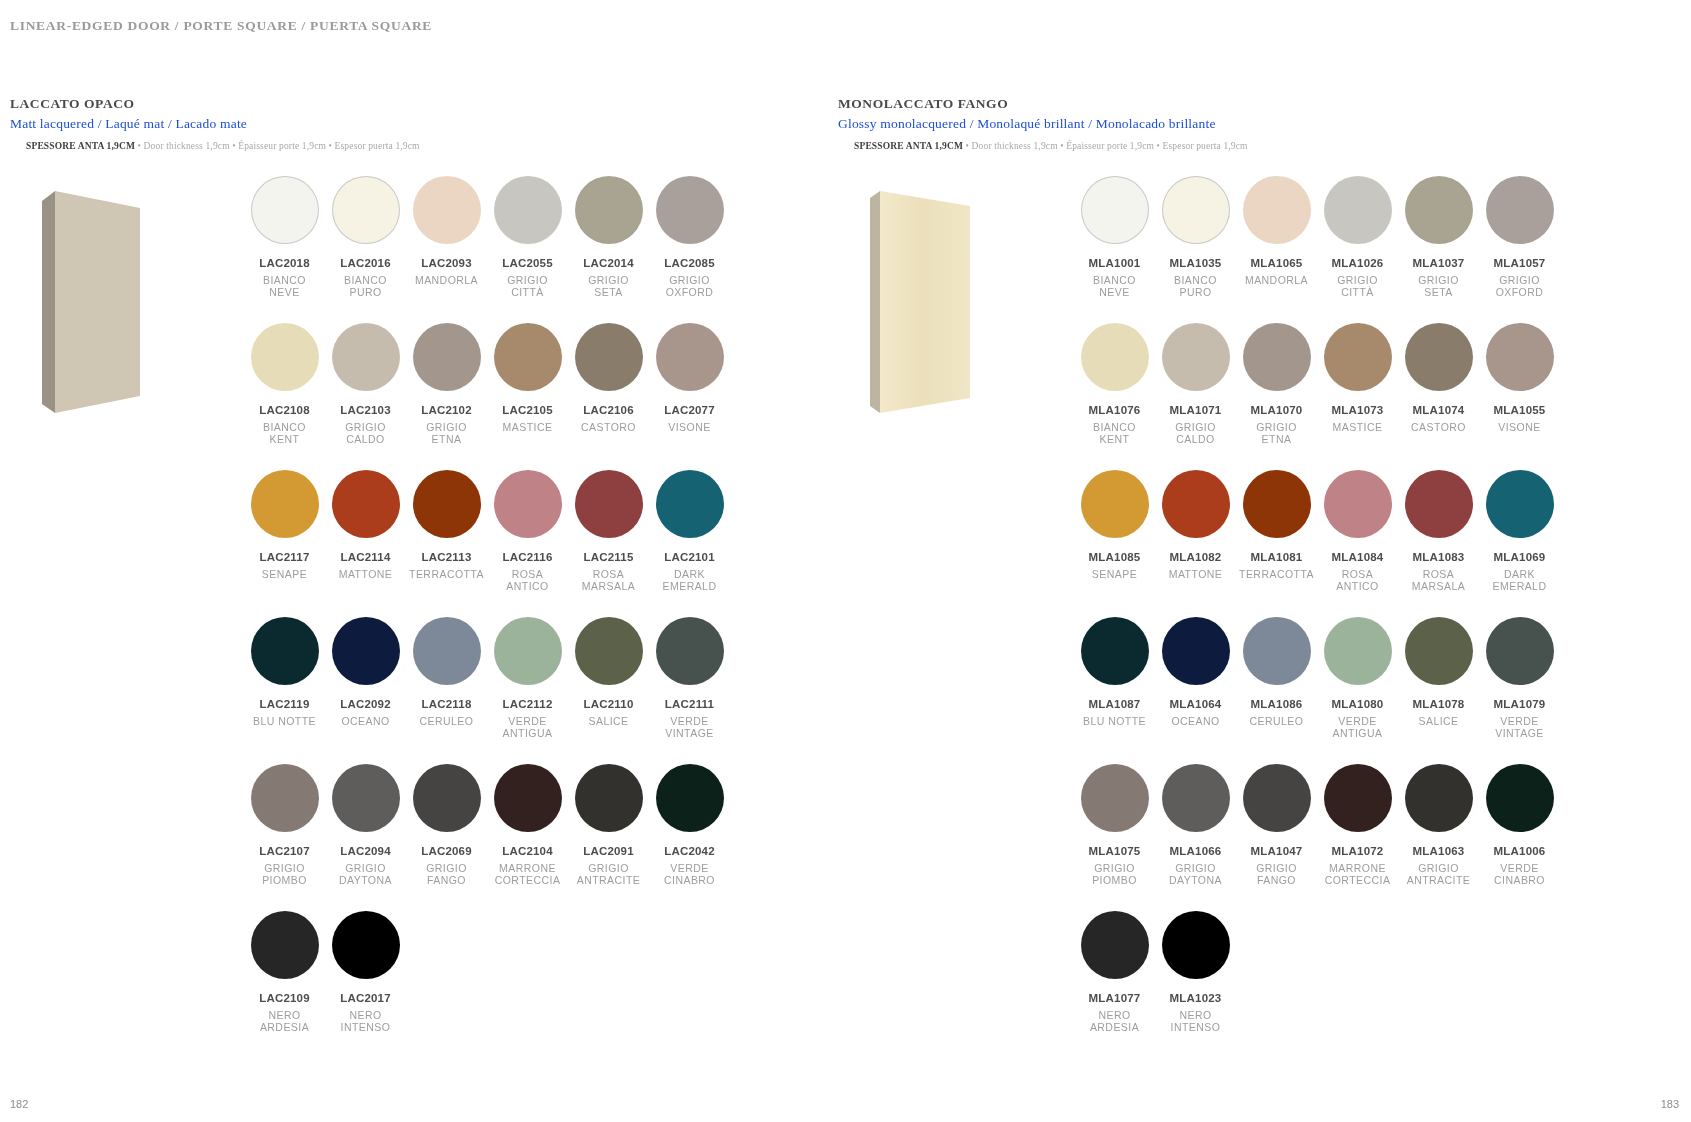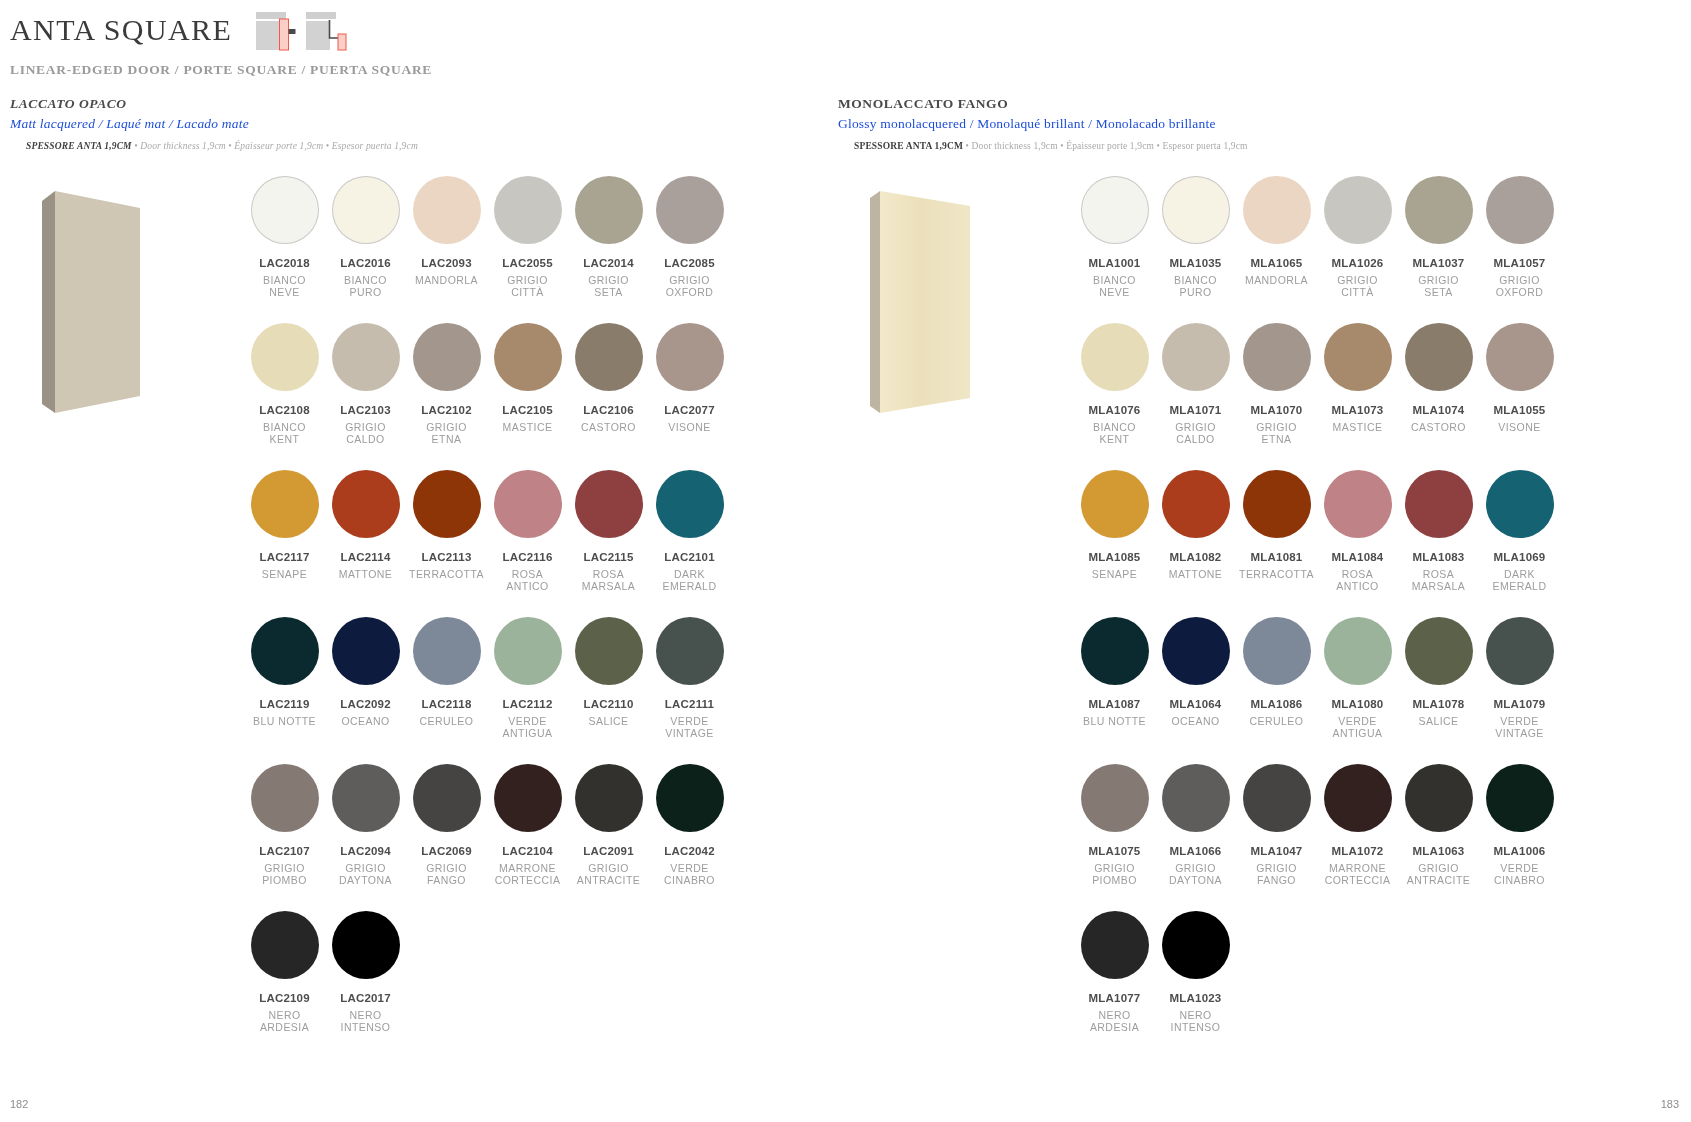--- a/index.html
+++ b/index.html
@@ -28,21 +28,21 @@
     font-family:"Liberation Serif", serif;
     font-weight:700;
     font-size:13.5px;
     letter-spacing:0.7px;
     color:#9a9a9a;
     margin-top:10px;
   }
 
   
   .panel{position:absolute;top:96px;}
-  .panel-left{left:10px;font-style:italic;}
+  .panel-left{left:10px;}
   .panel-right{left:838px;}
 
   .panel-title{
     font-family:"Liberation Serif", serif;
     font-weight:700;
     font-size:13.5px;
     letter-spacing:0.55px;
     color:#4a4a4a;
     margin:0;
   }
@@ -106,37 +106,20 @@
     font-size:11px;color:#8d8d8d;
     font-family:"Liberation Sans", sans-serif;
   }
   .pagenum-left{left:10px;}
   .pagenum-right{right:12px;text-align:center;}
 </style>
 </head>
 <body>
 
 <div class="page-header">
-  <div class="title-row">
-    <h1 class="main-title">ANTA SQUARE</h1>
-    <span class="profile-icons">
-      <svg width="42" height="42" viewBox="0 0 42 42">
-        <rect x="2" y="2" width="30" height="7" fill="#cfcfcf"></rect>
-        <rect x="2" y="11" width="24" height="29" fill="#d2d2d2"></rect>
-        <rect x="25.5" y="9" width="9" height="31" fill="#fbcfc8" stroke="#ee5b4a" stroke-width="1"></rect>
-        <rect x="34.5" y="19" width="7" height="5" fill="#4a4a4a"></rect>
-      </svg>
-      <svg width="42" height="42" viewBox="0 0 42 42">
-        <rect x="0" y="2" width="30" height="7" fill="#cfcfcf"></rect>
-        <rect x="0" y="11" width="24" height="29" fill="#d2d2d2"></rect>
-        <path d="M23.5 10 L23.5 28 L33 28" fill="none" stroke="#4a4a4a" stroke-width="1.6"></path>
-        <rect x="32" y="24" width="8" height="16" fill="#fbcfc8" stroke="#ee5b4a" stroke-width="1"></rect>
-      </svg>
-    </span>
-  </div>
   <div class="subtitle">LINEAR-EDGED DOOR / PORTE SQUARE / PUERTA SQUARE</div>
 </div>
 
 <div class="panel panel-left">
   <div class="panel-title">LACCATO OPACO</div>
   <div class="panel-sub">Matt lacquered / Laqué mat / Lacado mate</div>
   <div class="panel-thickness">
     <b>SPESSORE ANTA 1,9CM</b><span> • Door thickness 1,9cm • Épaisseur porte 1,9cm • Espesor puerta 1,9cm</span>
   </div>
 </div>

